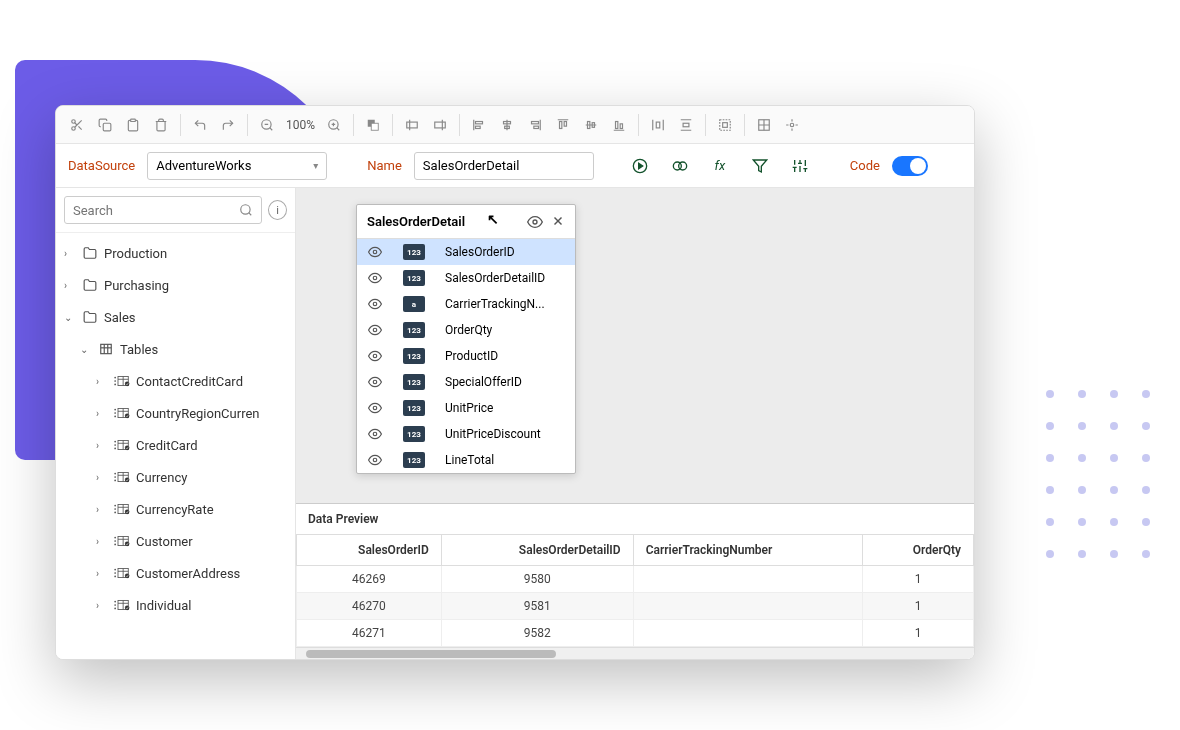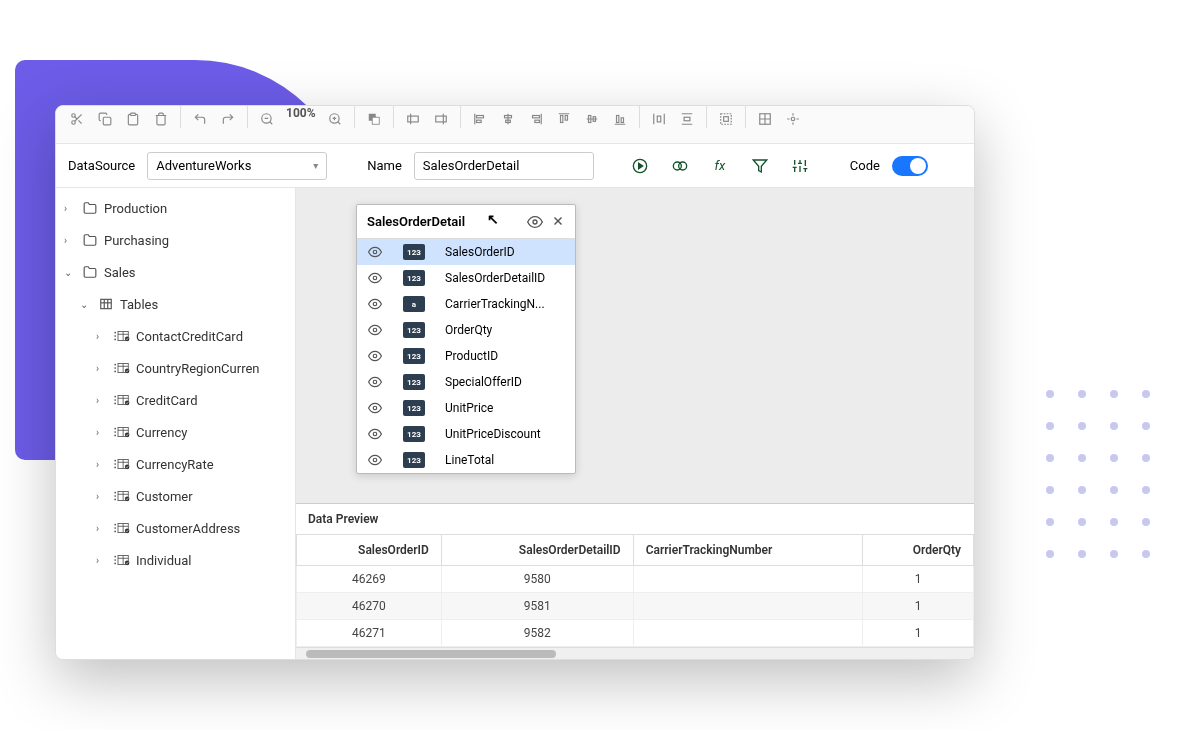--- a/index.html
+++ b/index.html
@@ -6,28 +6,28 @@
 body { background: #fff; width: 1180px; height: 730px; position: relative; overflow: hidden; }
 
 .purple-blob { position: absolute; left: 15px; top: 60px; width: 340px; height: 400px; background: #6c5ce7; border-radius: 10px 10px 10px 10px; border-top-right-radius: 160px; z-index: 0; }
 
 .dots-grid { position: absolute; right: 30px; top: 390px; display: grid; grid-template-columns: repeat(4, 8px); grid-template-rows: repeat(6, 8px); gap: 24px; z-index: 0; }
 .dots-grid span { width: 8px; height: 8px; background: #c7c8f2; border-radius: 50%; }
 
 .app-window { position: absolute; left: 55px; top: 105px; width: 920px; height: 555px; background: #fff; border: 1px solid #ddd; border-radius: 8px; box-shadow: 0 20px 60px rgba(0,0,0,0.25); z-index: 2; overflow: hidden; display: flex; flex-direction: column; }
 
 
-.toolbar { display: flex; height: 38px; border-bottom: 1px solid #e5e5e5; padding: 0 8px; gap: 2px; background: #fafafa; font-weight: bold; }
+.toolbar { display: flex; align-items: center; height: 38px; border-bottom: 1px solid #e5e5e5; padding: 0 8px; gap: 2px; background: #fafafa; }
 .toolbar .tb-btn { width: 26px; height: 26px; display: flex; align-items: center; justify-content: center; color: #888; cursor: pointer; border-radius: 3px; }
 .toolbar .sep { width: 1px; height: 22px; background: #ddd; margin: 0 4px; }
 .toolbar .zoom-val { font-size: 12px; color: #555; padding: 0 4px; }
 
 
 .config-row { display: flex; align-items: center; height: 44px; border-bottom: 1px solid #e5e5e5; padding: 0 12px; gap: 12px; font-size: 13px; }
-.config-row .lbl { color: #000000; }
+.config-row .lbl { color: #c2410c; }
 .select-box { border: 1px solid #ccc; border-radius: 3px; height: 28px; display: flex; align-items: center; padding: 0 8px; gap: 6px; background: #fff; cursor: pointer; }
 .select-box .chev { margin-left: auto; color: #888; font-size: 10px; }
 .text-input { border: 1px solid #ccc; border-radius: 3px; height: 28px; width: 180px; padding: 0 8px; font-size: 13px; }
 .icon-btn { width: 28px; height: 28px; display: flex; align-items: center; justify-content: center; color: #14532d; cursor: pointer; border-radius: 3px; }
 .toggle { width: 36px; height: 20px; background: #1976ff; border-radius: 10px; position: relative; cursor: pointer; }
 .toggle::after { content: ''; position: absolute; right: 2px; top: 2px; width: 16px; height: 16px; background: #fff; border-radius: 50%; }
 
 
 .main { flex: 1; display: flex; overflow: hidden; }
 .sidebar { width: 240px; border-right: 1px solid #e5e5e5; display: flex; flex-direction: column; background: #fff; }
@@ -309,20 +309,32 @@
           <line x1="17" y1="16" x2="23" y2="16"></line>
         </svg>
       </div>
     <div class="sep" style="height:28px;margin:0 6px"></div>
     <span class="lbl">Code</span>
     <div class="toggle"></div>
   </div>
 
   <div class="main">
     <div class="sidebar">
+      <div class="search-row">
+        <div class="search-box">
+          <input placeholder="Search" style="">
+          <span class="mg">
+              <svg width="14" height="14" viewBox="0 0 24 24" fill="none" stroke="currentColor" stroke-width="2">
+                <circle cx="11" cy="11" r="8"></circle>
+                <line x1="21" y1="21" x2="16.65" y2="16.65"></line>
+              </svg>
+            </span>
+        </div>
+        <div class="info-icn">i</div>
+      </div>
       <div class="tree" id="tree-root">
           <div class="tree-item depth-0">
             <span class="chev">›</span>
             <span class="folder-icn">
               <svg width="16" height="14" viewBox="0 0 24 24" fill="none" stroke="#555" stroke-width="2">
                 <path d="M22 19a2 2 0 0 1-2 2H4a2 2 0 0 1-2-2V5a2 2 0 0 1 2-2h5l2 3h9a2 2 0 0 1 2 2z"></path>
               </svg>
             </span>
             <span>Production</span>
           </div>

